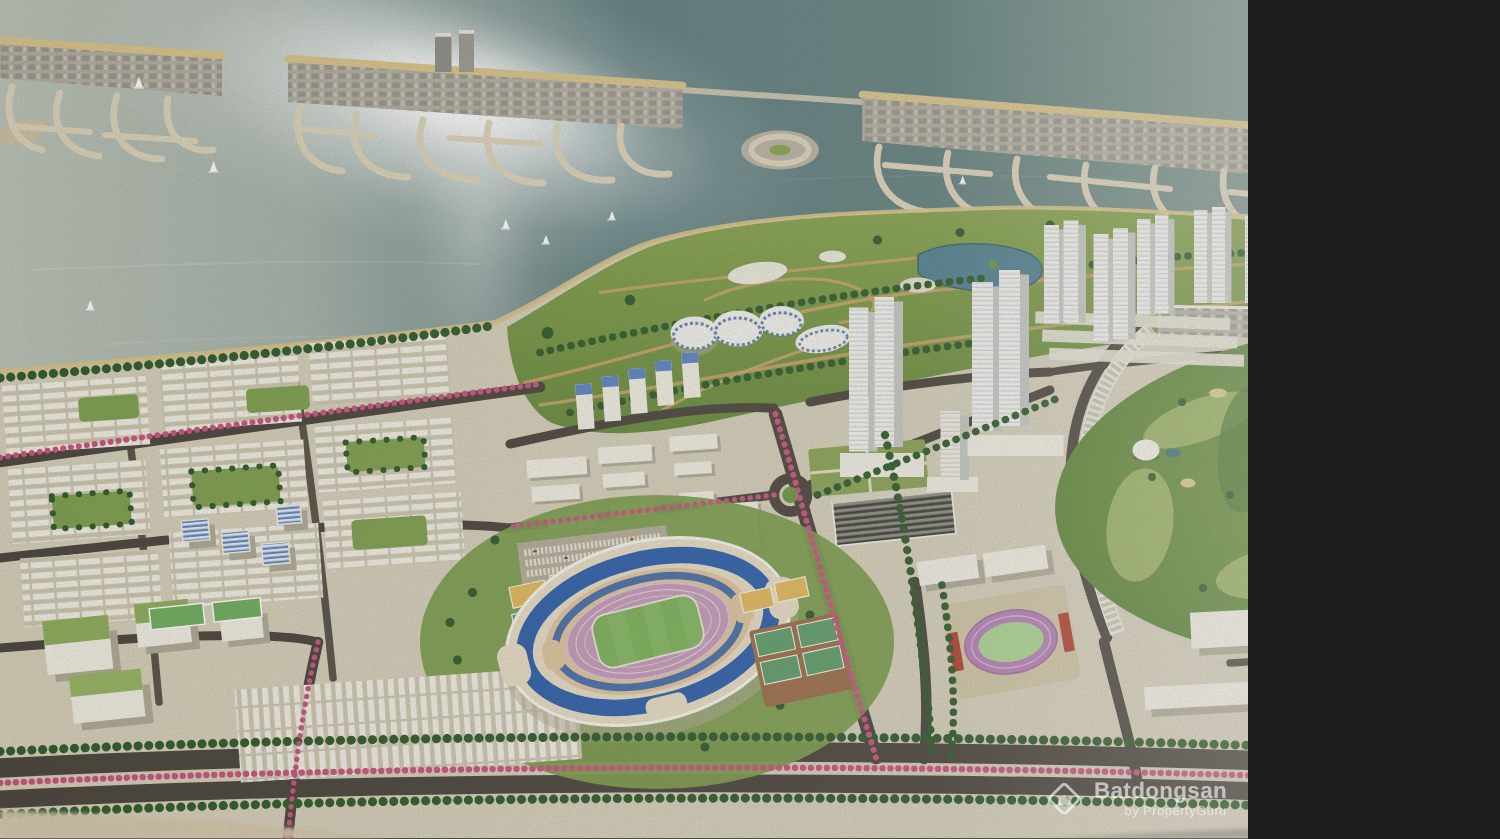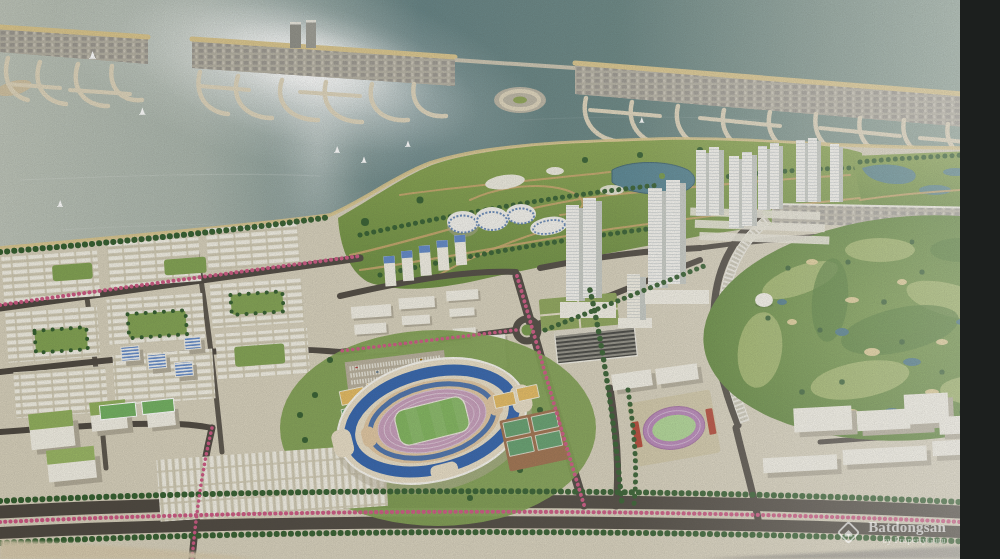--- a/index.html
+++ b/index.html
@@ -1,17 +1,17 @@
 <!DOCTYPE html>
 <html style="--waterSilver: #bcc3b8; --waterTeal: #5e7d7f; --waterRight: #93a79b; --glint: #ffffff; --sand: #d9c48a; --strip: #b0aca0; --frond: #ddd3ba; --land: #d6cfba; --park: #7c9a44; --parkpath: #c6a368; --tree: #2f5a2a; --lake: #51808f; --golf: #618b3c; --golfLight: #a3b768; --bunker: #dcc98e; --pond: #3f7080; --road: #4a443c; --flower: #c9537e; --bldg: #f1eee3; --bldgshadow: #b0a996; --blueGlass: #5b84c6; --bowlTan: #e7dcc4; --seatBlue: #2d5faa; --trackPink: #c49ab8; --pitchGreen: #7cb258; --standRed: #b2402f; --courtYellow: #e3b85c; --courtGreen: #5f9c6a; --courtPad: #9c6d49;"><head>
 <meta charset="utf-8">
 <style>
   html,body{margin:0;padding:0;background:#1c1f1e;}
-  .canvas{position:relative;width:960px;height:559px;overflow:hidden;
-          font-family:Liberation Serif, serif;}
+  .canvas{position:relative;width:832px;height:559px;overflow:hidden;
+          font-family:Liberation Sans, sans-serif;}
   .canvas svg{display:block;}
 
   
   .road{stroke:var(--road);fill:none;stroke-linecap:round;}
   .treeline{stroke:var(--tree);fill:none;stroke-linecap:round;stroke-dasharray:.1 7;}
   .flowerline{stroke:var(--flower);fill:none;stroke-linecap:round;stroke-dasharray:.1 5.2;}
   .ppath{stroke:var(--parkpath);fill:none;stroke-linecap:round;opacity:.9;}
   .wb{fill:var(--bldg);}
   .sb{fill:var(--bldgshadow);}
   .sandline{stroke:var(--sand);fill:none;stroke-linecap:round;}

